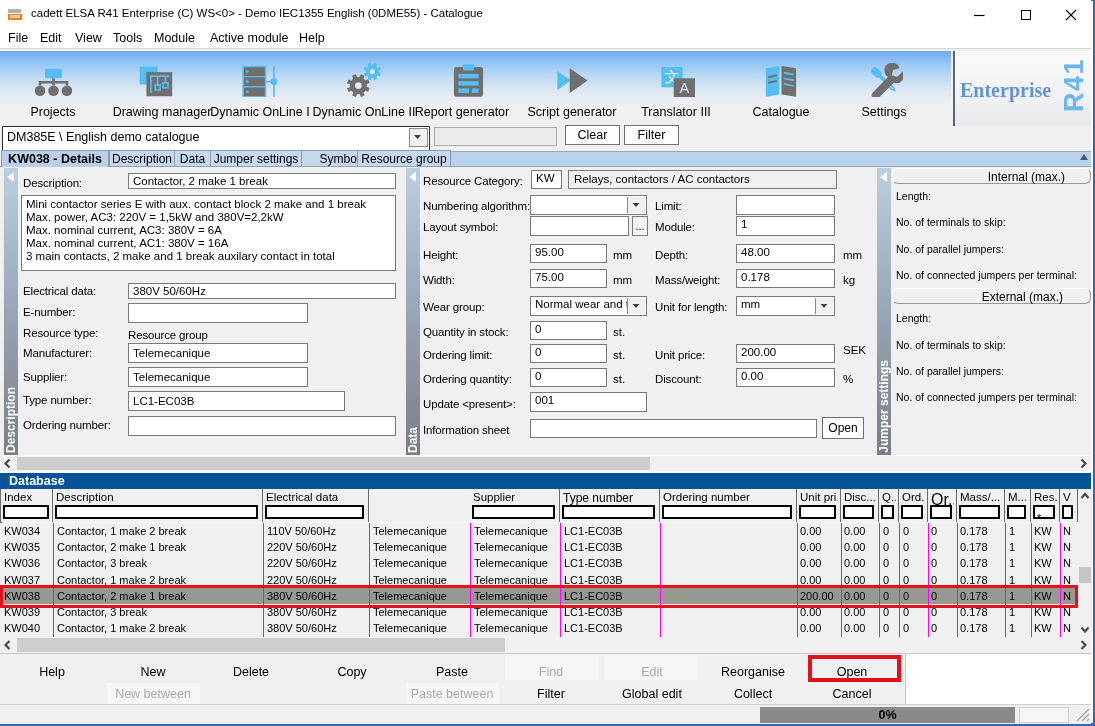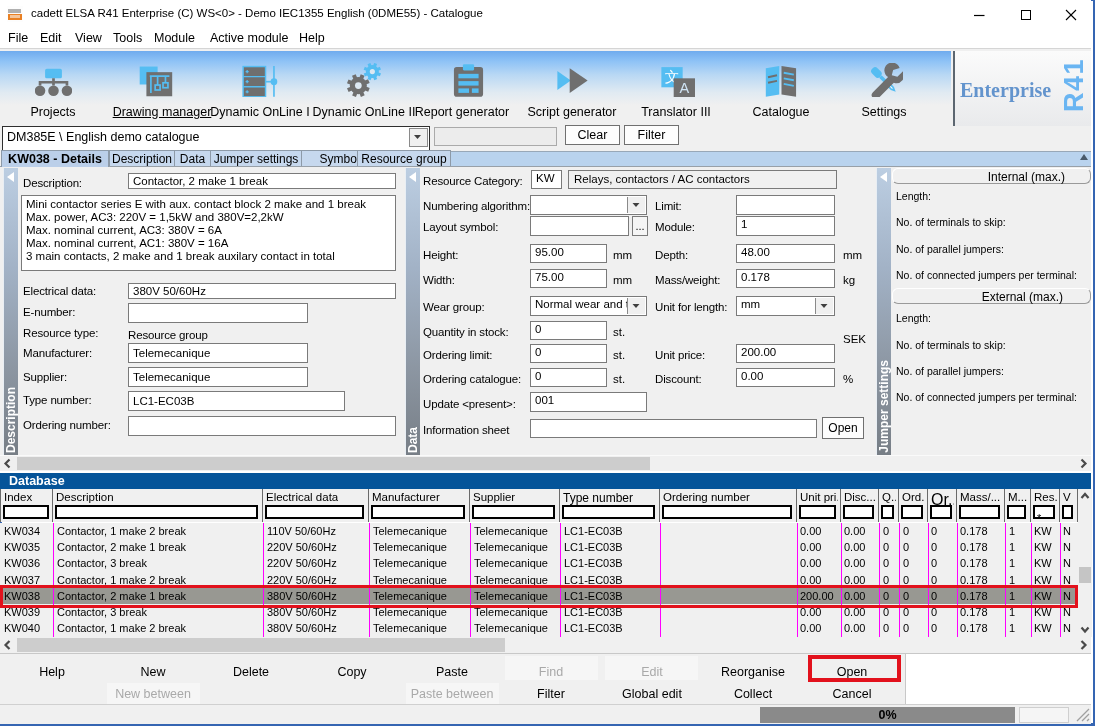--- a/index.html
+++ b/index.html
@@ -66,21 +66,21 @@
           <circle cx="28.5" cy="24.5" r="4.7" fill="#6f6f6f"></circle>
         </svg></div>
       <div style="position:absolute;left:-37px;top:56px;width:180px;text-align:center;font-size:12.5px;color:#000;">Projects</div>
       <div style="position:absolute;left:138px;top:14px;width:37px;height:34px;"><svg width="37" height="34" viewBox="0 0 33 30">
           <rect x="1.5" y="3" width="16" height="16" fill="#55bdf2"></rect>
           <rect x="7.5" y="8" width="23" height="21.5" fill="#6f6f6f"></rect>
           <path d="M10.5 11.5 L28 11.5 M11.5 11.5 L11.5 26.5 M17.5 11.5 L17.5 19.5 M24.5 11.5 L24.5 17.5" stroke="#55bdf2" stroke-width="1.5" fill="none"></path>
           <rect x="15.3" y="19.5" width="4.4" height="4.4" fill="none" stroke="#55bdf2" stroke-width="1.5"></rect>
           <rect x="22.3" y="17.5" width="4.4" height="4.4" fill="none" stroke="#55bdf2" stroke-width="1.5"></rect>
         </svg></div>
-      <div style="position:absolute;left:66px;top:56px;width:192px;text-align:center;font-size:12.5px;color:#000;text-decoration:underline;">Drawing manager</div>
+      <div style="position:absolute;left:66px;top:56px;width:192px;text-align:center;font-size:12.5px;color:#000;">Drawing manager</div>
       <div style="position:absolute;left:242px;top:14px;width:37px;height:34px;"><svg width="37" height="34" viewBox="0 0 33 30">
           <rect x="1" y="3" width="20" height="27" fill="#6f6f6f" stroke="#55bdf2" stroke-width="1.3"></rect>
           <path d="M1 12 L21 12 M1 21 L21 21" stroke="#55bdf2" stroke-width="1.3"></path>
           <path d="M3.2 7.5 L6 7.5 M4.6 6.1 L4.6 8.9 M3.2 16.5 L6 16.5 M4.6 15.1 L4.6 17.9 M3.2 25.5 L6 25.5 M4.6 24.1 L4.6 26.9" stroke="#55bdf2" stroke-width="1.1"></path>
           <path d="M28.5 2.5 L28.5 30" stroke="#55bdf2" stroke-width="1.5"></path>
           <path d="M21 16.5 L28.5 16.5" stroke="#55bdf2" stroke-width="1.5"></path>
           <circle cx="28.5" cy="16.5" r="3" fill="#55bdf2"></circle>
         </svg></div>
       <div style="position:absolute;left:170px;top:56px;width:180px;text-align:center;font-size:12.5px;color:#000;">Dynamic OnLine I</div>
       <div style="position:absolute;left:346px;top:14px;width:37px;height:34px;"><svg width="37" height="34" viewBox="0 0 33 30">
@@ -251,22 +251,22 @@
         </svg></div>
 </div>
 <div class="w lbl" style="left:423px;top:326px;">Quantity in stock:</div>
 <div class="w inp" style="left:530px;top:321px;width:77px;height:19px;"><span>0</span></div>
 <div class="w unit" style="left:613px;top:326px;">st.</div>
 <div class="w lbl" style="left:423px;top:349px;">Ordering limit:</div>
 <div class="w inp" style="left:530px;top:344px;width:77px;height:19px;"><span>0</span></div>
 <div class="w unit" style="left:613px;top:349px;">st.</div>
 <div class="w lbl" style="left:655px;top:349px;">Unit price:</div>
 <div class="w inp" style="left:736px;top:344px;width:99px;height:19px;"><span>200.00</span></div>
-<div class="w unit" style="left:843px;top:333px;">SEK</div>
-<div class="w lbl" style="left:423px;top:373px;">Ordering catalogue:</div>
+<div class="w unit" style="left:843px;top:344px;">SEK</div>
+<div class="w lbl" style="left:423px;top:373px;">Ordering quantity:</div>
 <div class="w inp" style="left:530px;top:368px;width:77px;height:19px;"><span>0</span></div>
 <div class="w unit" style="left:613px;top:373px;">st.</div>
 <div class="w lbl" style="left:655px;top:373px;">Discount:</div>
 <div class="w inp" style="left:736px;top:368px;width:99px;height:19px;"><span>0.00</span></div>
 <div class="w unit" style="left:843px;top:373px;">%</div>
 <div class="w lbl" style="left:423px;top:398px;">Update &lt;present&gt;:</div>
 <div class="w inp" style="left:530px;top:392px;width:117px;height:20px;"><span>001</span></div>
 <div class="w lbl" style="left:423px;top:424px;">Information sheet</div>
 <div class="w inp" style="left:530px;top:419px;width:287px;height:19px;"></div>
 <div class="w" style="left:822px;top:417px;width:42px;height:22px;background:#fdfdfd;border:1px solid #707070;box-sizing:border-box;text-align:center;font-size:12px;"><span style="position:relative;top:3px;">Open</span></div>
@@ -308,24 +308,20 @@
         <div style="position:absolute;left:3px;top:2px;font-size:11.5px;white-space:nowrap;overflow:hidden;max-width:47px;">Index</div>
         <div class="fbox" style="left:2px;top:16px;width:46px;height:14px;"></div>
       </div>
       <div style="position:absolute;left:53px;top:0;width:210px;height:33px;border-right:1px solid #6a6a6a;border-left:none;box-sizing:border-box;">
         <div style="position:absolute;left:3px;top:2px;font-size:11.5px;white-space:nowrap;overflow:hidden;max-width:204px;">Description</div>
         <div class="fbox" style="left:2px;top:16px;width:203px;height:14px;"></div>
       </div>
       <div style="position:absolute;left:263px;top:0;width:106px;height:33px;border-right:1px solid #6a6a6a;border-left:none;box-sizing:border-box;">
         <div style="position:absolute;left:3px;top:2px;font-size:11.5px;white-space:nowrap;overflow:hidden;max-width:100px;">Electrical data</div>
         <div class="fbox" style="left:2px;top:16px;width:99px;height:14px;"></div>
-      </div>
-      <div style="position:absolute;left:369px;top:0;width:101px;height:33px;border-right:1px solid #6a6a6a;border-left:none;box-sizing:border-box;">
-        <div style="position:absolute;left:3px;top:2px;font-size:11.5px;white-space:nowrap;overflow:hidden;max-width:95px;">Manufacturer</div>
-        <div class="fbox" style="left:2px;top:16px;width:94px;height:14px;"></div>
       </div>
       <div style="position:absolute;left:470px;top:0;width:90px;height:33px;border-right:1px solid #6a6a6a;border-left:none;box-sizing:border-box;">
         <div style="position:absolute;left:3px;top:2px;font-size:11.5px;white-space:nowrap;overflow:hidden;max-width:84px;">Supplier</div>
         <div class="fbox" style="left:2px;top:16px;width:83px;height:14px;"></div>
       </div>
       <div style="position:absolute;left:560px;top:0;width:100px;height:33px;border-right:1px solid #6a6a6a;border-left:none;box-sizing:border-box;">
         <div style="position:absolute;left:3px;top:2px;font-size:12px;white-space:nowrap;overflow:hidden;max-width:94px;">Type number</div>
         <div class="fbox" style="left:2px;top:16px;width:93px;height:14px;"></div>
       </div>
       <div style="position:absolute;left:660px;top:0;width:137px;height:33px;border-right:1px solid #6a6a6a;border-left:none;box-sizing:border-box;">

